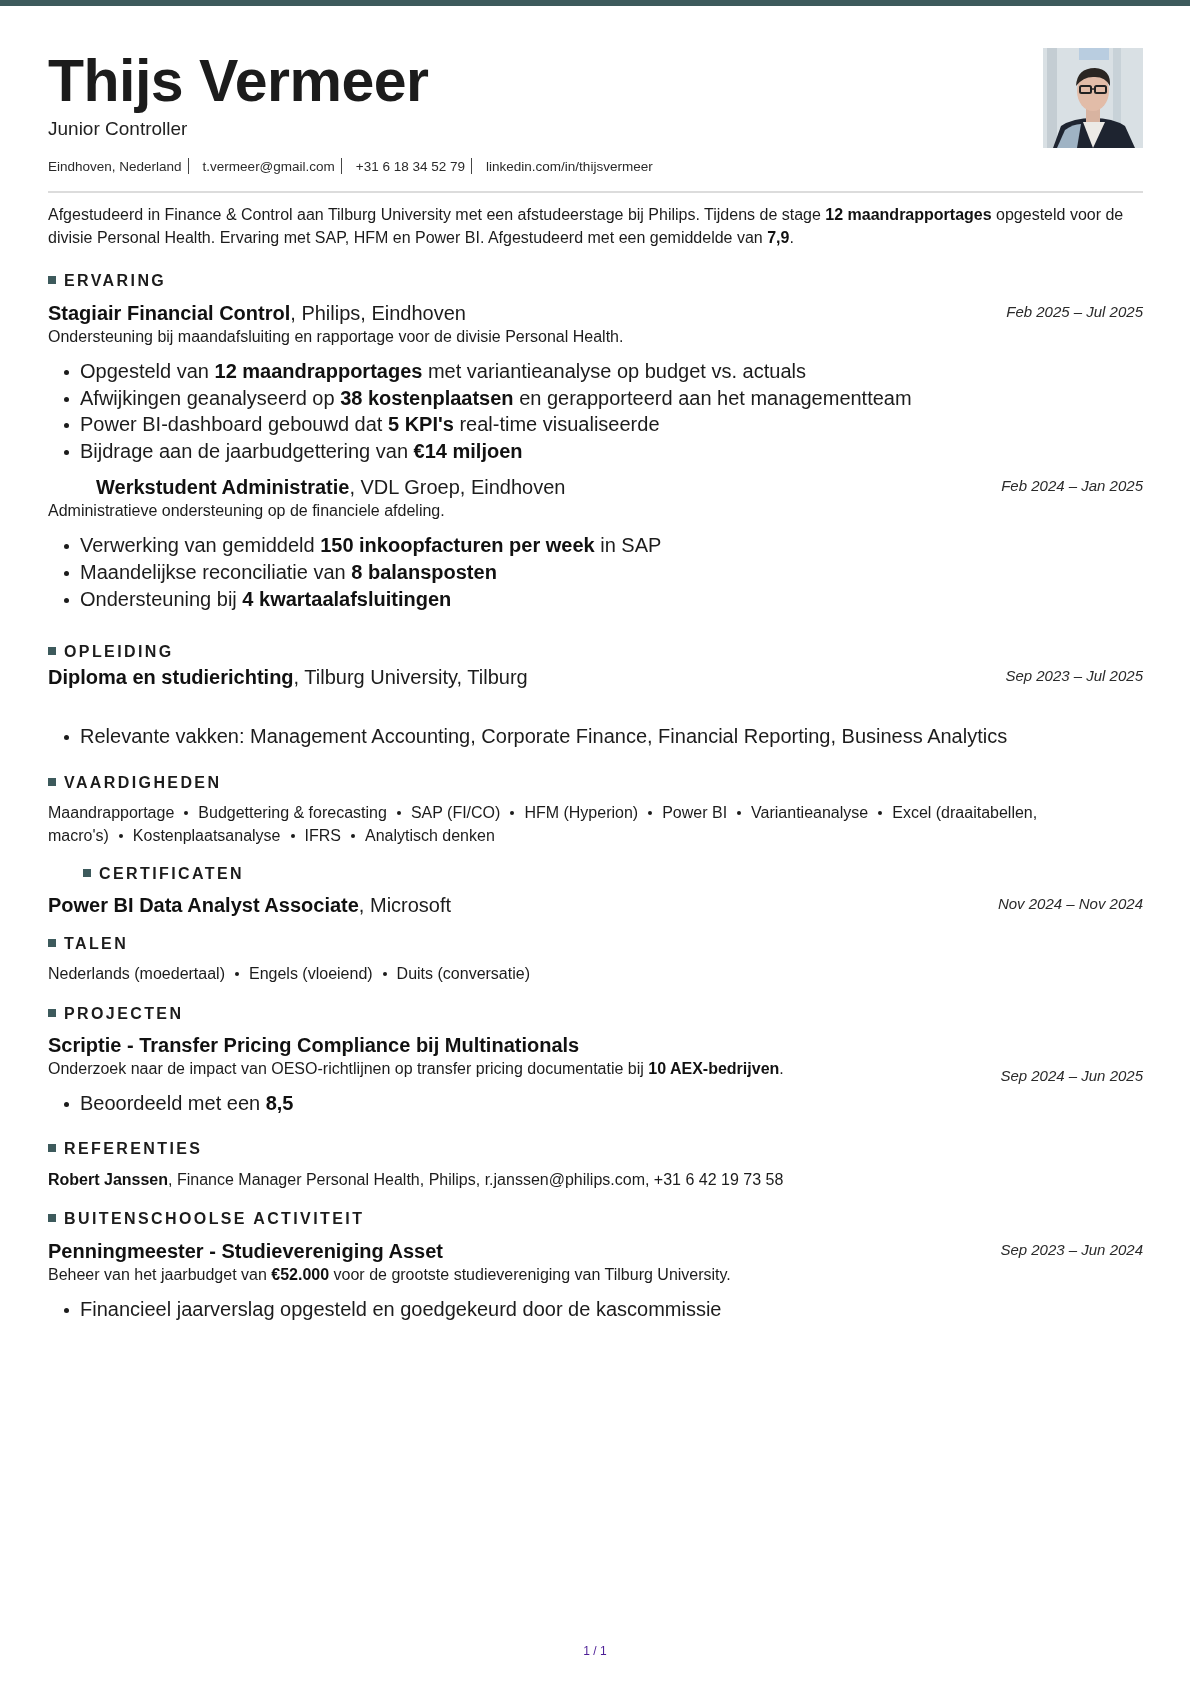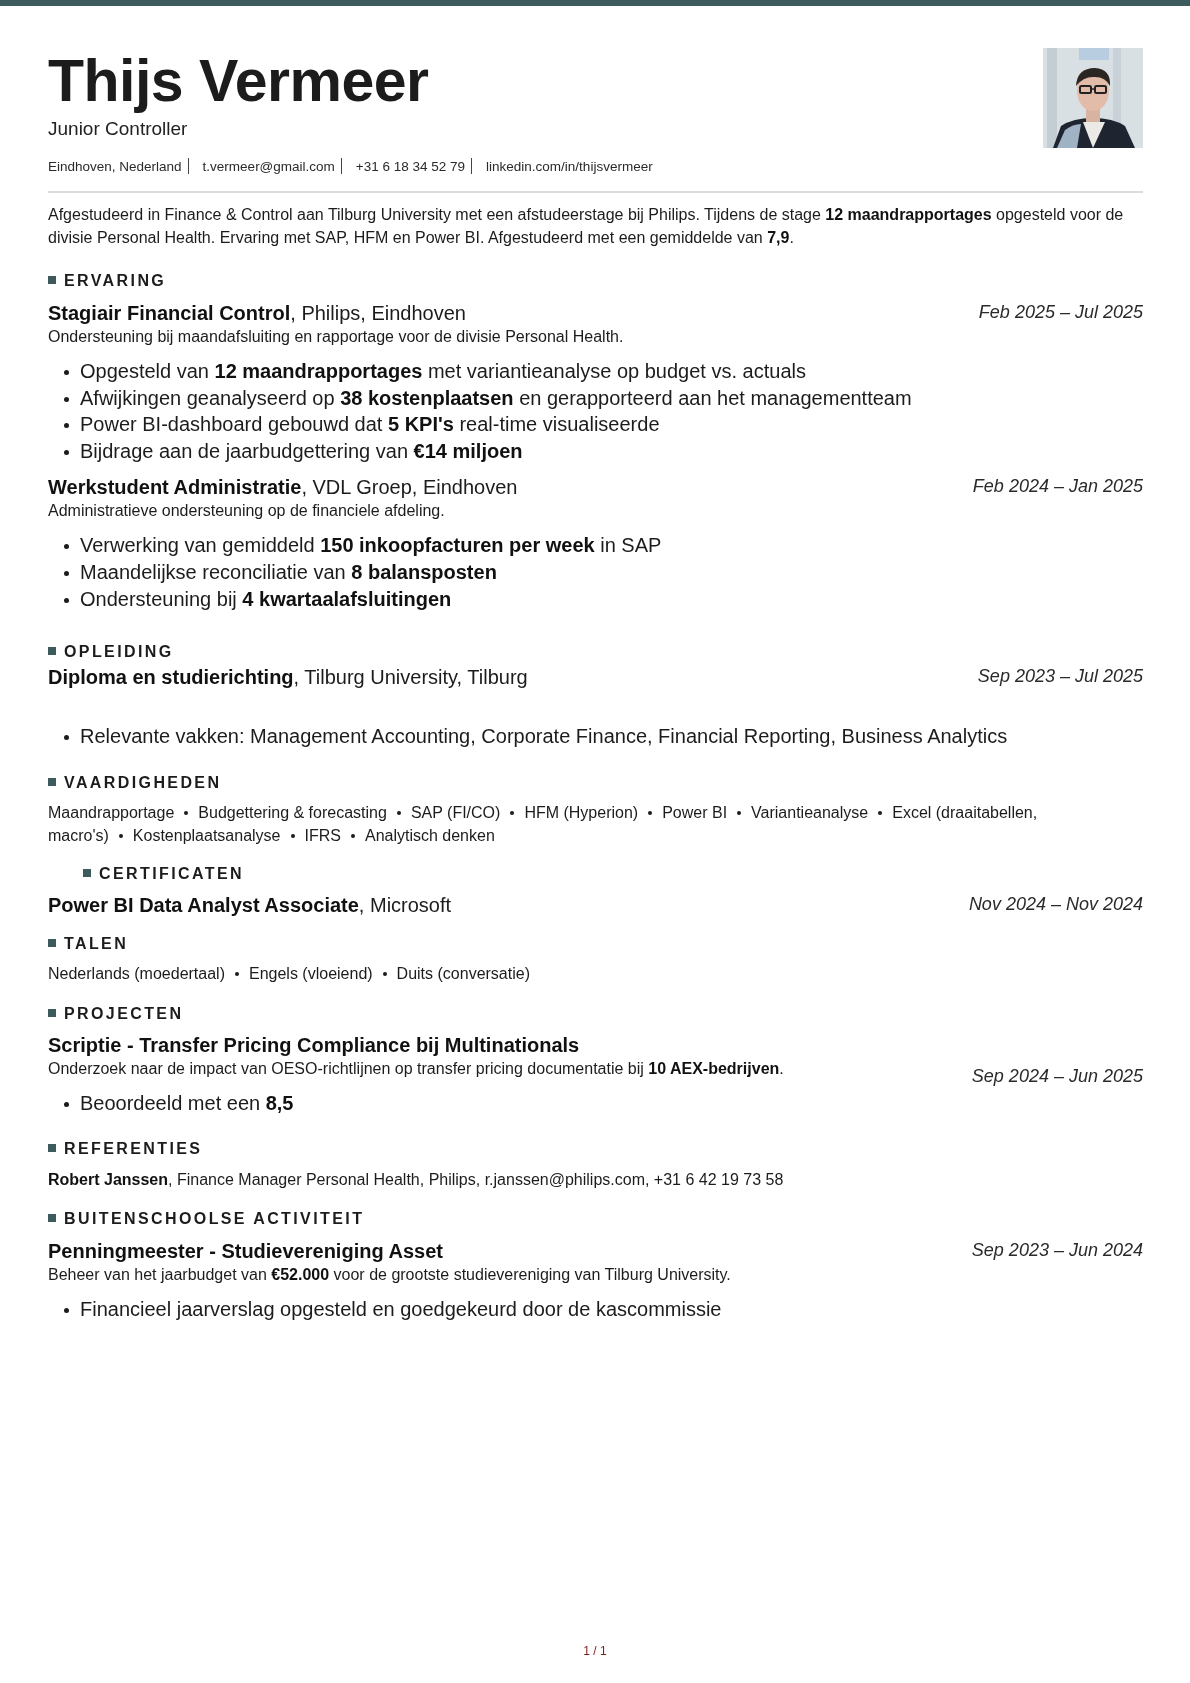--- a/index.html
+++ b/index.html
@@ -30,27 +30,27 @@
 
   .summary { position: absolute; left: 0; top: 203px; width: 1095px; font-size: 16px; line-height: 23px; color: #1c1c1c; }
   b { font-weight: 700; color: #111; }
 
   .section-h {
     position: absolute; left: 0; font-size: 16px; font-weight: 700; letter-spacing: 2.4px; color: #1c1c1c; line-height: 20px;
   }
   .section-h .marker { display: inline-block; width: 8px; height: 8px; background: #3d5a5c; margin-right: 8px; vertical-align: 2px; }
 
   .entry-title { position: absolute; left: 0; font-size: 20px; line-height: 22px; }
-  .date { position: absolute; right: 0; font-size: 18px; font-style: italic; color: #2a2a2a; line-height: 20px; text-align: right; }
+  .date { position: absolute; right: 0; font-size: 15px; font-style: italic; color: #2a2a2a; line-height: 20px; text-align: right; }
   .line { position: absolute; left: 0; font-size: 16px; line-height: 22px; white-space: nowrap; }
   .bullet { position: absolute; left: 16px; font-size: 20px; line-height: 22px; white-space: nowrap; }
   .bullet .dot { display: inline-block; width: 5px; height: 5px; border-radius: 50%; background: #1c1c1c; margin-right: 11px; vertical-align: 3px; }
   .inline-dot { display: inline-block; width: 4px; height: 4px; border-radius: 50%; background: #1c1c1c; margin: 0 10px; vertical-align: 3px; }
 
-  .pagenum { position: absolute; left: 0; width: 1190px; top: 1644px; text-align: center; font-size: 12px; color: #7f1d1d; }
+  .pagenum { position: absolute; left: 0; width: 1190px; top: 1644px; text-align: center; font-size: 12px; color: #4c1d95; }
 </style>
 </head>
 <body>
 
 <div class="topbar"></div>
 
 <div class="page">
 
   <div class="header">
     <div class="name">Thijs Vermeer</div>
@@ -83,21 +83,21 @@
   <div class="section-h" style="top:271px;"><span class="marker"></span><span>ERVARING</span></div>
 
   <div class="entry-title" style="top:302px;"><b>Stagiair Financial Control</b><span>, Philips, Eindhoven</span></div>
   <div class="date" style="top:302px;">Feb 2025 – Jul 2025</div>
   <div class="line" style="top:326px;">Ondersteuning bij maandafsluiting en rapportage voor de divisie Personal Health.</div>
   <div class="bullet" style="top:360px;"><span class="dot"></span><span>Opgesteld van </span><b>12 maandrapportages</b><span> met variantieanalyse op budget vs. actuals</span></div>
   <div class="bullet" style="top:387px;"><span class="dot"></span><span>Afwijkingen geanalyseerd op </span><b>38 kostenplaatsen</b><span> en gerapporteerd aan het managementteam</span></div>
   <div class="bullet" style="top:413px;"><span class="dot"></span><span>Power BI-dashboard gebouwd dat </span><b>5 KPI's</b><span> real-time visualiseerde</span></div>
   <div class="bullet" style="top:440px;"><span class="dot"></span><span>Bijdrage aan de jaarbudgettering van </span><b>€14 miljoen</b><span></span></div>
 
-  <div class="entry-title" style="top:476px;"><b>Werkstudent Administratie</b><span>, VDL Groep, Eindhoven</span></div>
+  <div class="entry-title" style="top:476px;margin-left:48px;"><b>Werkstudent Administratie</b><span>, VDL Groep, Eindhoven</span></div>
   <div class="date" style="top:476px;">Feb 2024 – Jan 2025</div>
   <div class="line" style="top:500px;">Administratieve ondersteuning op de financiele afdeling.</div>
   <div class="bullet" style="top:534px;"><span class="dot"></span><span>Verwerking van gemiddeld </span><b>150 inkoopfacturen per week</b><span> in SAP</span></div>
   <div class="bullet" style="top:561px;"><span class="dot"></span><span>Maandelijkse reconciliatie van </span><b>8 balansposten</b><span></span></div>
   <div class="bullet" style="top:588px;"><span class="dot"></span><span>Ondersteuning bij </span><b>4 kwartaalafsluitingen</b><span></span></div>
 
   <div class="section-h" style="top:642px;"><span class="marker"></span><span>OPLEIDING</span></div>
   <div class="entry-title" style="top:666px;"><b>Diploma en studierichting</b><span>, Tilburg University, Tilburg</span></div>
   <div class="date" style="top:666px;">Sep 2023 – Jul 2025</div>
   <div class="bullet" style="top:725px;"><span class="dot"></span><span>Relevante vakken: Management Accounting, Corporate Finance, Financial Reporting, Business Analytics</span></div>

